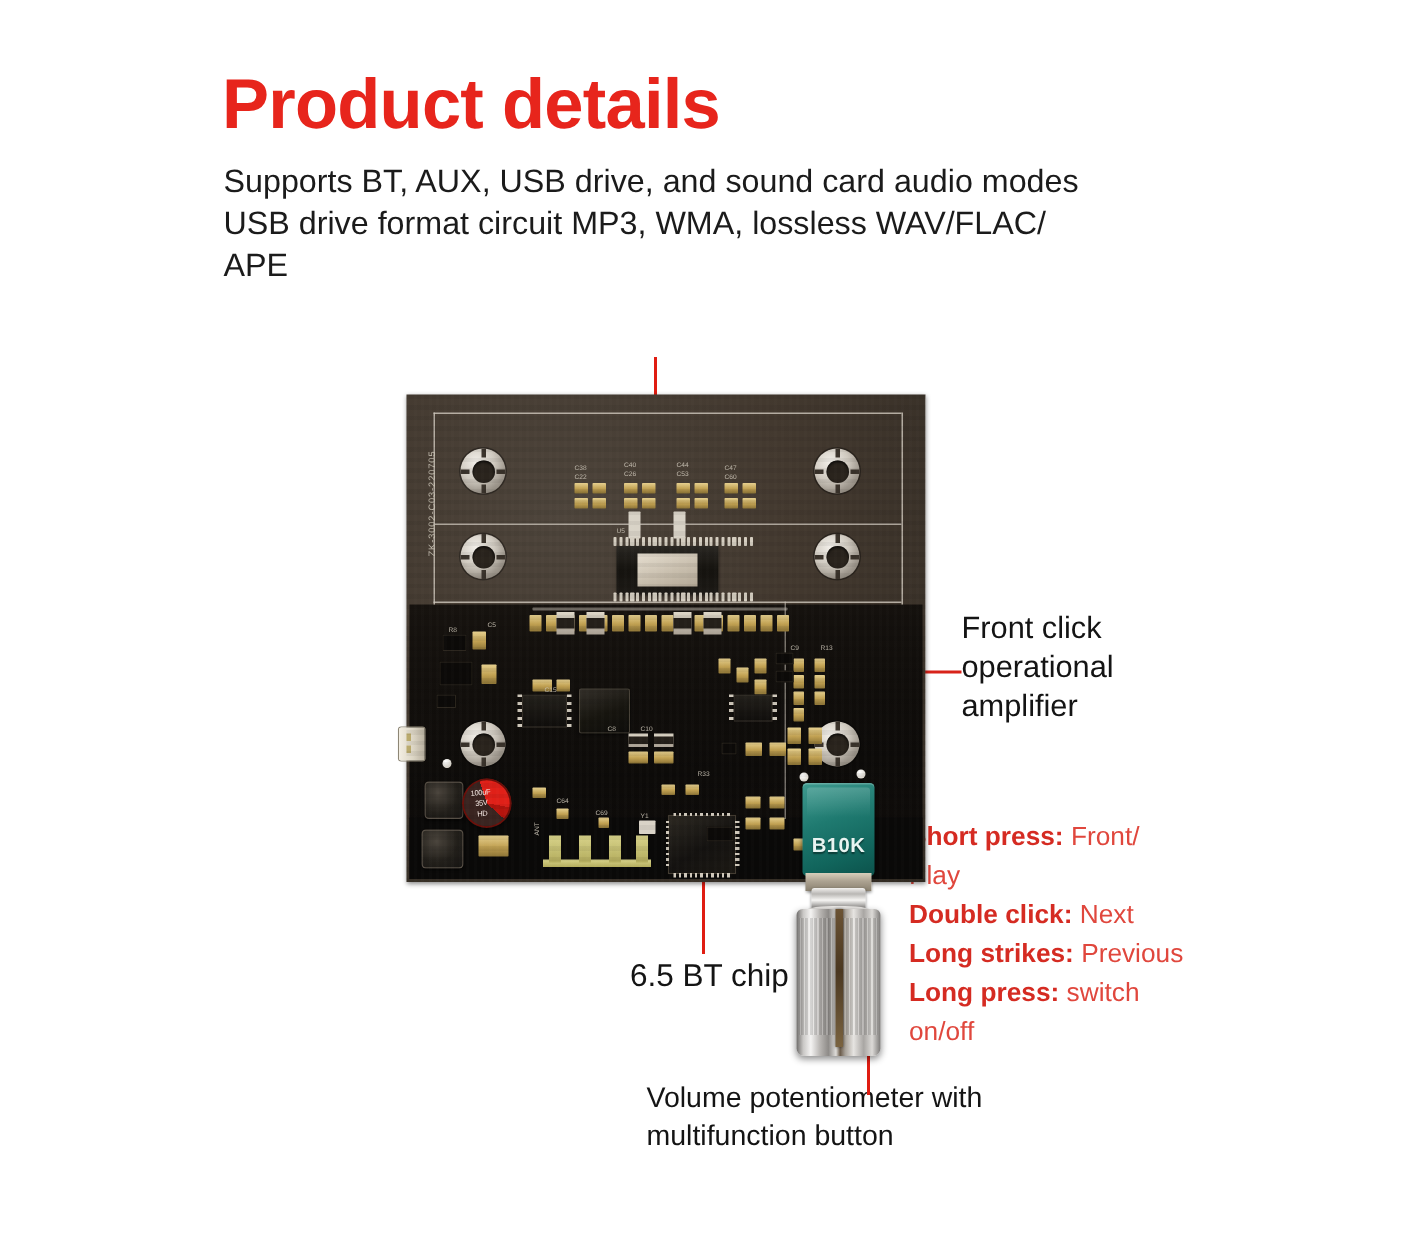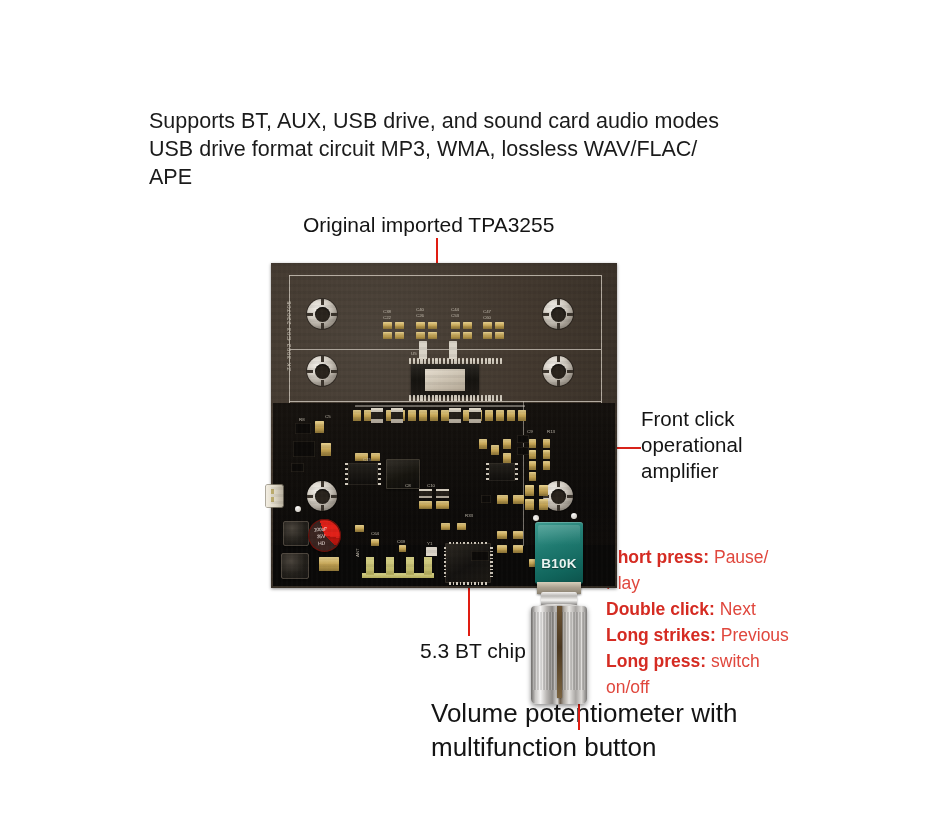--- a/index.html
+++ b/index.html
@@ -25,21 +25,21 @@
     font-size:21.5px; color:#1b1b1b; line-height:1.30; font-weight:400;
   }
   .subtitle div{white-space:nowrap;}
 
   
   .callout{position:absolute;color:#141414;line-height:1.28;}
   .callout-top{left:303px; top:212px; font-size:21px; white-space:nowrap;}
   .callout-right{left:641px; top:406px; font-size:20.5px; width:150px;}
   .callout-right div{white-space:nowrap;}
   .callout-bt{left:420px; top:638px; font-size:21px; white-space:nowrap;}
-  .callout-bottom{left:431px; top:696px; font-size:26px; line-height:1.32;}
+  .callout-bottom{left:431px; top:720px; font-size:19px; line-height:1.32;}
   .callout-bottom div{white-space:nowrap;}
 
   
   .press-list{
     position:absolute; left:606px; top:544px; width:200px;
     font-size:17.5px; color:#dd3a30; line-height:1.49;
   }
   .press-list .row{white-space:nowrap;}
   .press-list .k{font-weight:bold;color:#d52b22;}
   .press-list .v{font-weight:400;color:#e0473d;}
@@ -241,45 +241,45 @@
   .pot-top{
     position:absolute;left:4px;top:82px;width:48px;height:9px;border-radius:50%/60%;
     background:linear-gradient(180deg,#efedea,#a5a2a0);
   }
 </style>
 </head>
 <body>
 
 <div class="page">
 
+  <div class="title">Product details</div>
   <div class="subtitle">
     <div>Supports BT, AUX, USB drive, and sound card audio modes</div>
     <div>USB drive format circuit MP3, WMA, lossless WAV/FLAC/</div>
     <div>APE</div>
   </div>
 
-  <div class="callout callout-top">Original imported TPA3255</div>
 
   <div class="callout callout-right">
     <div>Front click</div>
     <div>operational</div>
     <div>amplifier</div>
   </div>
 
-  <div class="callout callout-bt">5.3 BT chip</div>
+  <div class="callout callout-bt">6.5 BT chip</div>
 
   <div class="callout callout-bottom">
     <div>Volume potentiometer with</div>
     <div>multifunction button</div>
   </div>
 
   <div class="press-list">
     <div class="row">
       <span class="k">Short press:</span>
-      <span class="v">Pause/</span>
+      <span class="v">Front/</span>
     </div>
     <div class="row">
       <span class="v">Play</span>
     </div>
     <div class="row">
       <span class="k">Double click:</span>
       <span class="v">Next</span>
     </div>
     <div class="row">
       <span class="k">Long strikes:</span>

